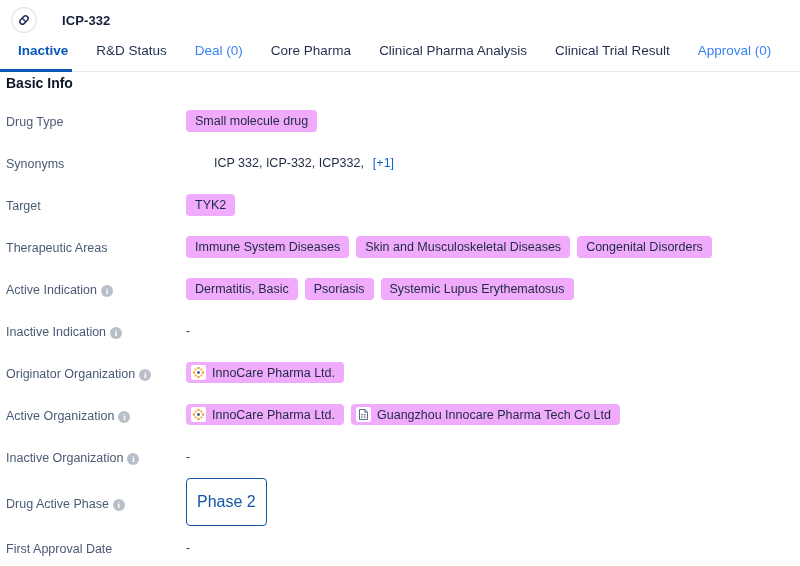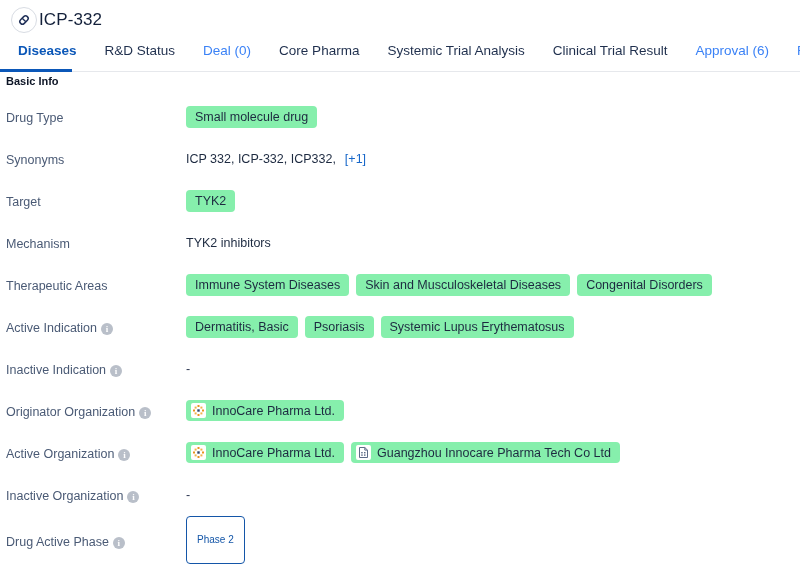--- a/index.html
+++ b/index.html
@@ -37,23 +37,23 @@
     display: flex;
     align-items: center;
     justify-content: center;
     flex: none;
     background: #fff;
   }
 
   .drug-icon svg { display: block; }
 
   .page-title {
-    margin-left: 2px;
-    font-size: 17px;
-    font-weight: normal;
+    margin-left: 25px;
+    font-size: 13px;
+    font-weight: bold;
     color: #13203a;
     letter-spacing: 0.1px;
   }
 
   
   .tabbar {
     position: relative;
     height: 32px;
     display: flex;
     align-items: flex-start;
@@ -83,21 +83,21 @@
     position: absolute;
     left: 0;
     bottom: -1px;
     height: 3px;
     width: 72px;
     background: #0b57b8;
   }
 
   
   .section-title {
-    font-size: 11px;
+    font-size: 14px;
     font-weight: bold;
     color: #0d1526;
     padding: 3px 0 0 6px;
   }
 
   
   .rows {
     padding-top: 8px;
   }
 
@@ -145,21 +145,21 @@
     cursor: pointer;
     position: relative;
     top: 1px;
   }
 
   
   .chip {
     display: inline-flex;
     align-items: center;
     gap: 6px;
-    background: #86efac;
+    background: #f0abfc;
     border-radius: 4px;
     padding: 4px 9px;
     font-size: 12.5px;
     color: #1d2a40;
     white-space: nowrap;
     cursor: default;
     line-height: 14px;
   }
 
   .chip.org { padding: 3px 9px 3px 5px; }
@@ -172,41 +172,42 @@
     background: #fff;
     display: flex;
     align-items: center;
     justify-content: center;
   }
 
   .plain-text {
     font-size: 12.5px;
     color: #1d2a40;
     line-height: 18px;
+    margin-left: 28px;
   }
 
   .syn-link {
     color: #1767c9;
     font-size: 12.5px;
     cursor: pointer;
     margin-left: 2px;
   }
 
   .dash {
     font-size: 12.5px;
     color: #2a3550;
     line-height: 18px;
   }
 
   .phase-badge {
     display: inline-block;
     border: 1px solid #1456a8;
     border-radius: 4px;
     color: #1456a8;
-    font-size: 10px;
+    font-size: 16px;
     padding: 16px 10px;
     line-height: 14px;
     background: #fff;
     cursor: default;
   }
 </style>
 </head>
 <body>
 
 <div class="page">
@@ -217,27 +218,27 @@
         <g transform="rotate(-45 8 8)">
           <rect x="3.2" y="5.4" width="9.6" height="5.2" rx="2.6" ry="2.6" fill="none" stroke="#22325a" stroke-width="1.5"></rect>
           <line x1="8" y1="5.4" x2="8" y2="10.6" stroke="#22325a" stroke-width="1.4"></line>
         </g>
       </svg>
     </div>
     <div class="page-title">ICP-332</div>
   </div>
 
   <div class="tabbar">
-    <div class="tab active">Diseases</div>
+    <div class="tab active">Inactive</div>
     <div class="tab">R&amp;D Status</div>
     <div class="tab disabled">Deal (0)</div>
     <div class="tab">Core Pharma</div>
-    <div class="tab">Systemic Trial Analysis</div>
+    <div class="tab">Clinical Pharma Analysis</div>
     <div class="tab">Clinical Trial Result</div>
-    <div class="tab disabled">Approval (6)</div>
+    <div class="tab disabled">Approval (0)</div>
     <div class="tab disabled">Regulation (0)</div>
     <div class="tab-underline"></div>
   </div>
 
   <div class="section-title">Basic Info</div>
 
   <div class="rows" id="rows-container">
       <div class="row">
         <div class="row-label">
           <span>Drug Type</span>
@@ -254,28 +255,20 @@
           <span class="plain-text">ICP 332,  ICP-332,  ICP332,</span>
           <span class="syn-link">[+1]</span>
         </div>
       </div>
       <div class="row">
         <div class="row-label">
           <span>Target</span>
         </div>
         <div class="row-value">
           <span class="chip">TYK2</span>
-        </div>
-      </div>
-      <div class="row">
-        <div class="row-label">
-          <span>Mechanism</span>
-        </div>
-        <div class="row-value">
-          <span class="plain-text">TYK2 inhibitors</span>
         </div>
       </div>
       <div class="row">
         <div class="row-label">
           <span>Therapeutic Areas</span>
         </div>
         <div class="row-value">
           <span class="chip">Immune System Diseases</span>
           <span class="chip">Skin and Musculoskeletal Diseases</span>
           <span class="chip">Congenital Disorders</span>

